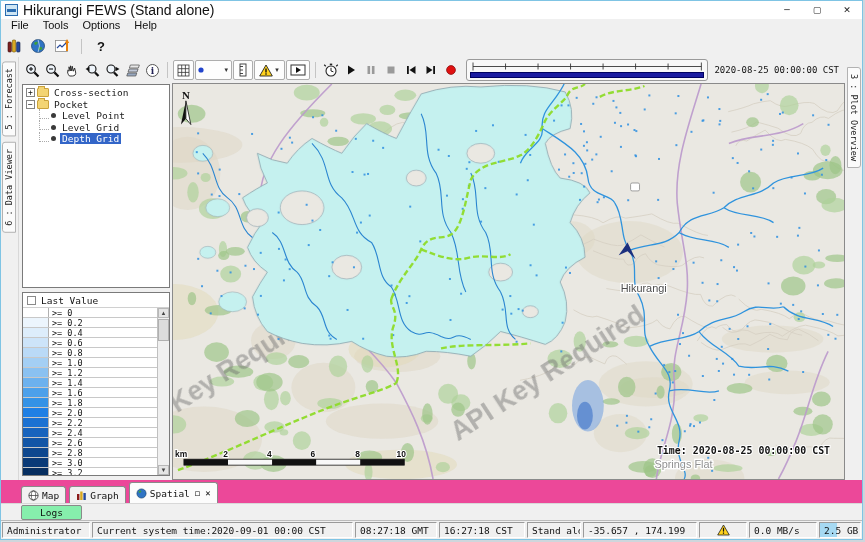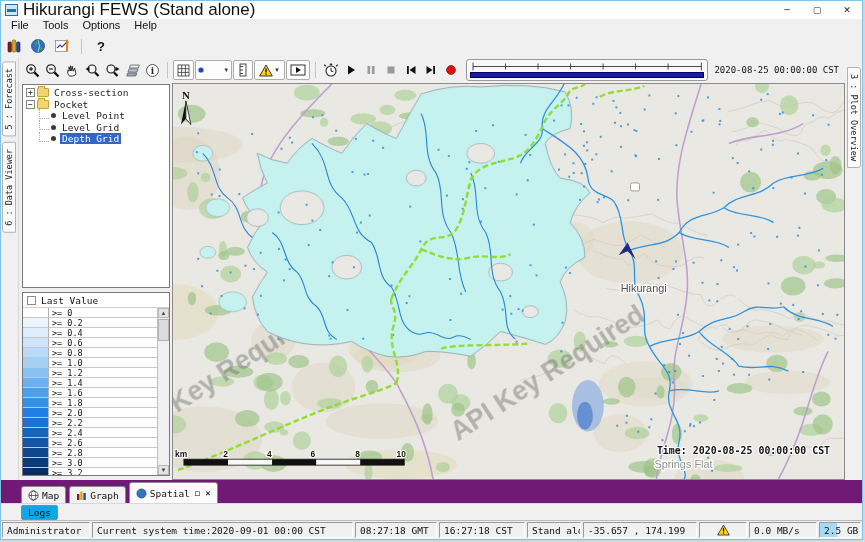--- a/index.html
+++ b/index.html
@@ -3,21 +3,21 @@
 <meta charset="utf-8">
 <style>
   html,body{margin:0;padding:0;background:#cfd6dc;}
   *{box-sizing:border-box;}
   .window{width:863px;height:540px;border:1px solid #7fc4e4;background:#f0f0f0;
     font-family:"Liberation Sans",sans-serif;position:relative;display:flex;flex-direction:column;overflow:hidden;}
   
   .titlebar{height:18px;background:#ffffff;display:flex;align-items:center;flex:0 0 auto;}
   .app-icon{width:13px;height:12px;margin:0 5px 0 4px;background:#cfe6f4;border:1px solid #2b6cb0;position:relative;}
   .app-icon:before{content:"";position:absolute;left:1px;right:1px;top:4px;height:3px;background:#2b6cb0;}
-  .title-text{font-size:17px;color:#111;}
+  .title-text{font-size:14px;color:#111;}
   .tb-spacer{flex:1;}
   .win-btn{width:30px;height:18px;display:flex;align-items:center;justify-content:center;
     font-size:9px;color:#222;font-family:"DejaVu Sans",sans-serif;}
   
   .menubar{height:16px;background:#f0f0f0;display:flex;align-items:flex-start;padding-left:3px;flex:0 0 auto;}
   .menu-item{font-size:11px;color:#111;padding:0 7px;}
   
   .maintoolbar{height:22px;background:#f0f0f0;display:flex;align-items:center;padding-left:4px;gap:6px;flex:0 0 auto;}
   .tool-ico{width:18px;height:18px;display:flex;align-items:center;justify-content:center;}
   .tool-sep{width:1px;height:15px;background:#c4c4c4;margin:0 4px;}
@@ -64,28 +64,28 @@
   .lg-row{display:flex;height:10px;border-bottom:1px solid #c8c8c8;}
   .lg-sw{width:26px;border-right:1px solid #b0b0b0;flex:0 0 auto;}
   .lg-lb{font:8.5px "DejaVu Sans Mono",monospace;color:#111;padding-left:3px;line-height:10px;}
   .legend-scroll{width:11px;background:#f0f0f0;display:flex;flex-direction:column;justify-content:space-between;flex:0 0 auto;}
   .scroll-arrow{height:10px;background:#e4e4e4;border:1px solid #b8b8b8;font-size:6px;line-height:8px;text-align:center;color:#444;}
   .scroll-thumb{height:22px;background:#dcdcdc;border:1px solid #b0b0b0;margin-top:1px;}
   
   .map-area{flex:1;position:relative;min-width:0;border:1px solid #8a8a8a;background:#eae8e2;overflow:hidden;}
   .map-area svg{position:absolute;inset:0;}
   
-  .bottom-tabs{height:23px;background:#701a75;display:flex;align-items:flex-end;padding-left:20px;gap:3px;flex:0 0 auto;}
+  .bottom-tabs{height:23px;background:#ec4899;display:flex;align-items:flex-end;padding-left:20px;gap:3px;flex:0 0 auto;}
   .btab{height:17px;border:1px solid #8a8a8a;border-bottom:none;border-radius:3px 3px 0 0;background:#f2f2f2;
     display:flex;align-items:center;gap:3px;padding:0 6px;font:9.5px "DejaVu Sans Mono",monospace;color:#111;}
   .btab.active{height:21px;background:#fcfcfc;}
   .btab .tabctl{font-size:9px;font-weight:bold;color:#111;padding-left:2px;}
   .logs-row{height:17px;background:#f0f0f0;display:flex;align-items:center;padding-left:20px;border-top:1px solid #d8d8d8;flex:0 0 auto;}
-  .logs-btn{border:1px solid #8a8a8a;border-radius:2px;background:#0ea5e9;font:9.5px "DejaVu Sans Mono",monospace;
-    color:#111;padding:1px 6px;}
+  .logs-btn{border:1px solid #8a8a8a;border-radius:2px;background:#86efac;font:9.5px "DejaVu Sans Mono",monospace;
+    color:#111;padding:1px 18px;}
   
   .statusbar{height:19px;background:#f0f0f0;border-top:1px solid #bbb;display:flex;align-items:stretch;gap:2px;padding:1px 1px;flex:0 0 auto;}
   .st-cell{border:1px solid;border-color:#9a9a9a #ffffff #ffffff #9a9a9a;font:9.5px "DejaVu Sans Mono",monospace;
     color:#111;display:flex;align-items:center;padding:0 4px;white-space:nowrap;overflow:hidden;}
   .st-mem{position:relative;}
   .st-mem .fill{position:absolute;left:0;top:0;bottom:0;width:42%;background:#a6d9f2;}
   .st-mem span{position:relative;}
 </style>
 </head>
 <body>

